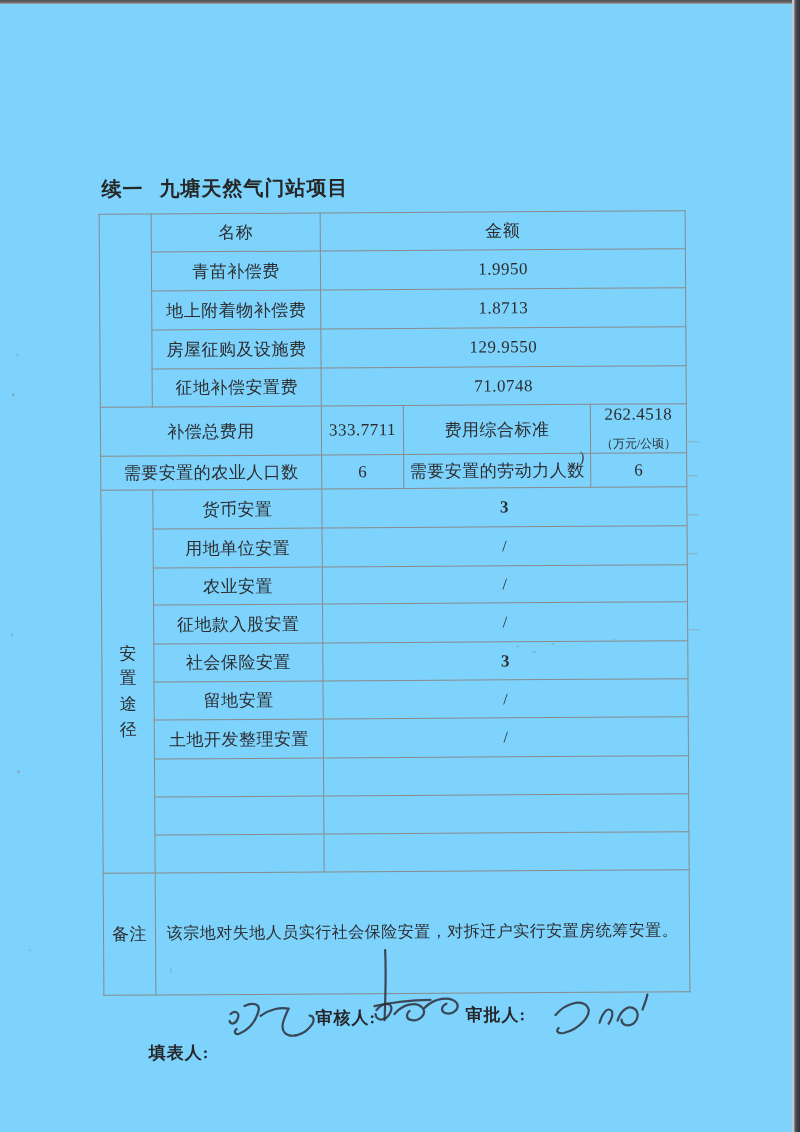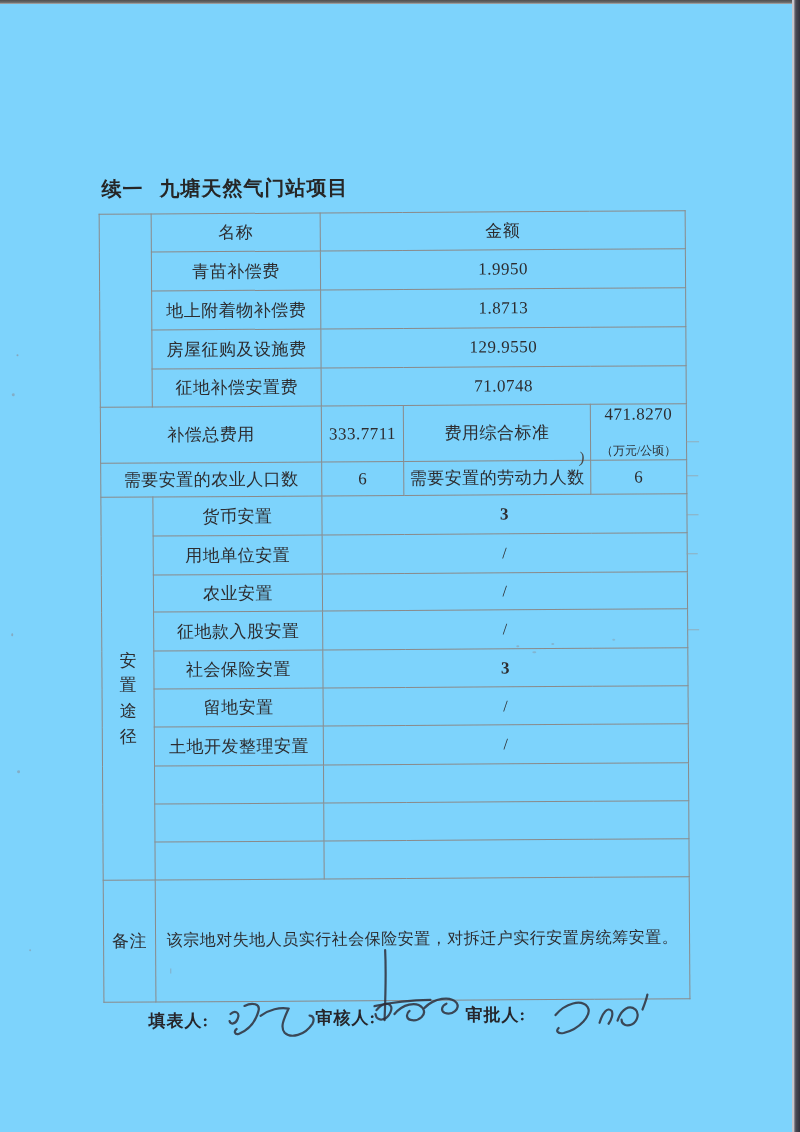--- a/index.html
+++ b/index.html
@@ -21,21 +21,21 @@
   .doc-title .t-prefix{margin-right:16px;}
 
   table.form{position:absolute;left:101px;top:212px;width:586px;border-collapse:collapse;
     table-layout:fixed;font-size:17px;color:#2d2d30;}
   table.form td{border:1px solid #8a8a8a;text-align:center;vertical-align:middle;
     padding:0;letter-spacing:0.5px;overflow:hidden;}
   td.shift-left{padding-right:95px;}
   td.num{letter-spacing:0.5px;}
   .val-bold{font-weight:bold;}
   .slash{font-size:16px;}
-  .unit-line{font-size:12px;letter-spacing:0;margin-top:18px;}
+  .unit-line{font-size:12px;letter-spacing:0;margin-top:11px;}
   .vert-label{writing-mode:vertical-rl;text-orientation:upright;letter-spacing:26px;
     margin:0 auto;line-height:1;font-size:17px;}
   td.remark-text{ text-align:left;padding:0 10px 0 22px;font-size:16px;letter-spacing:0.6px;}
 
   .sig-row{position:absolute;top:0;left:0;}
   .sig-label{position:absolute;font-size:17px;font-weight:600;color:#26262b;letter-spacing:1px;white-space:nowrap;}
   .sig-svg{position:absolute;}
   .sig-svg path{fill:none;stroke:#2e2e38;stroke-width:2.2;stroke-linecap:round;opacity:.85;}
 
   .speck{position:absolute;border-radius:50%;background:#8a8a92;}
@@ -82,21 +82,21 @@
       </tr>
       <tr style="height:38px">
         <td>征地补偿安置费</td>
         <td colspan="3" class="shift-left num">71.0748</td>
       </tr>
       <tr style="height:39px">
         <td colspan="2">补偿总费用</td>
         <td class="num">333.7711</td>
         <td>费用综合标准</td>
         <td>
-          <div class="num">471.8270</div>
+          <div class="num">262.4518</div>
           <div class="unit-line">（万元/公顷）</div>
         </td>
       </tr>
       <tr style="height:34px">
         <td colspan="2">需要安置的农业人口数</td>
         <td class="num">6</td>
         <td>需要安置的劳动力人数</td>
         <td class="num">6</td>
       </tr>
       <tr style="height:39px">
@@ -143,21 +143,21 @@
         <td colspan="3"></td>
       </tr>
       <tr style="height:122px">
         <td>备注</td>
         <td colspan="4" class="remark-text">该宗地对失地人员实行社会保险安置，对拆迁户实行安置房统筹安置。</td>
       </tr>
     </tbody>
       </table>
 
     <div class="sig-row">
-      <span class="sig-label" style="left:146px;top:1008px">填表人:</span>
+      <span class="sig-label" style="left:146px;top:1040px">填表人:</span>
       <svg class="sig-svg" style="left:222px;top:993px" width="102" height="52" viewBox="0 0 102 52">
         <path d="M6,20 C10,16 16,18 13,25 C11,30 6,31 5,27"></path>
         <path d="M20,12 C28,8 36,10 34,17 C31,28 24,36 14,40 C10,41 9,37 12,35"></path>
         <path d="M36,22 C44,16 56,13 64,15 C60,24 55,33 60,39 C66,45 80,42 88,30 C90,26 89,22 85,22"></path>
       </svg>
 
       <span class="sig-label" style="left:313px;top:1006px">审核人:</span>
       <svg class="sig-svg" style="left:370px;top:948px" width="110" height="92" viewBox="0 0 110 92">
         <path d="M13,2 C14,25 13,50 12,72"></path>
         <path d="M2,58 C20,54 40,52 58,52"></path>

